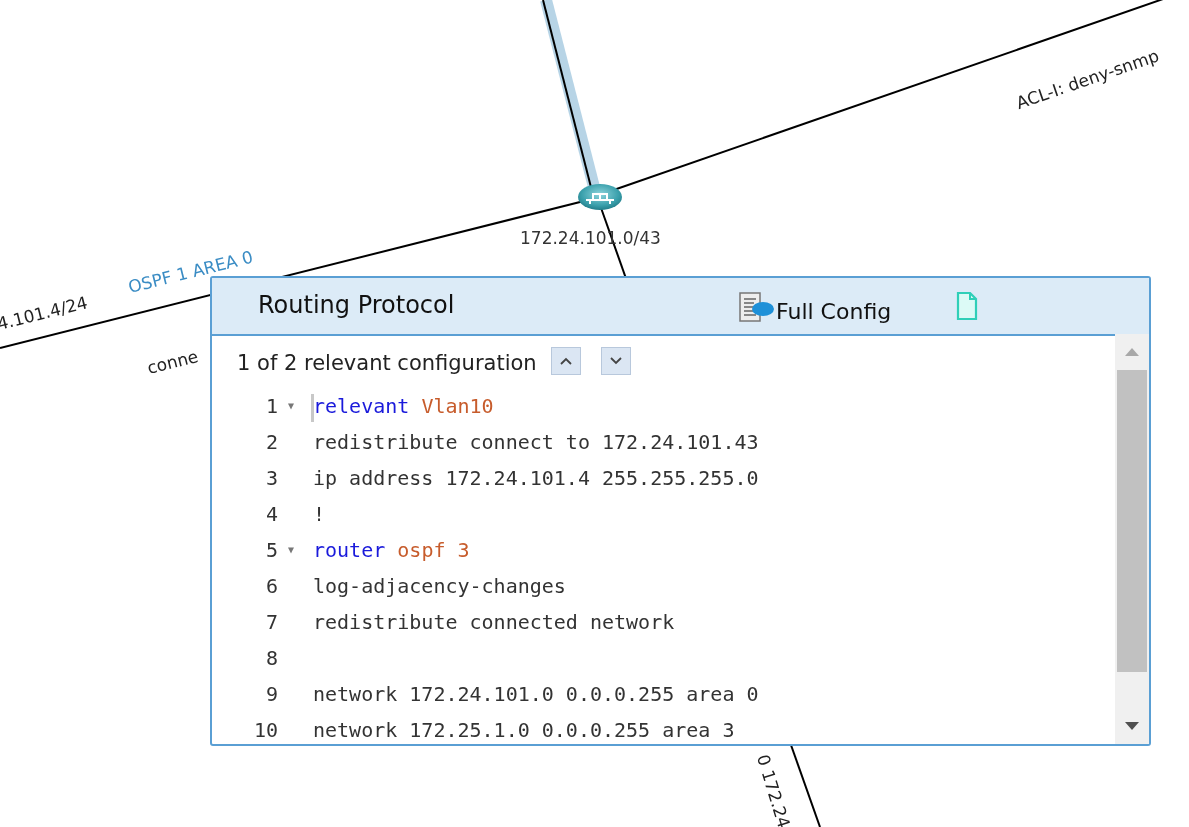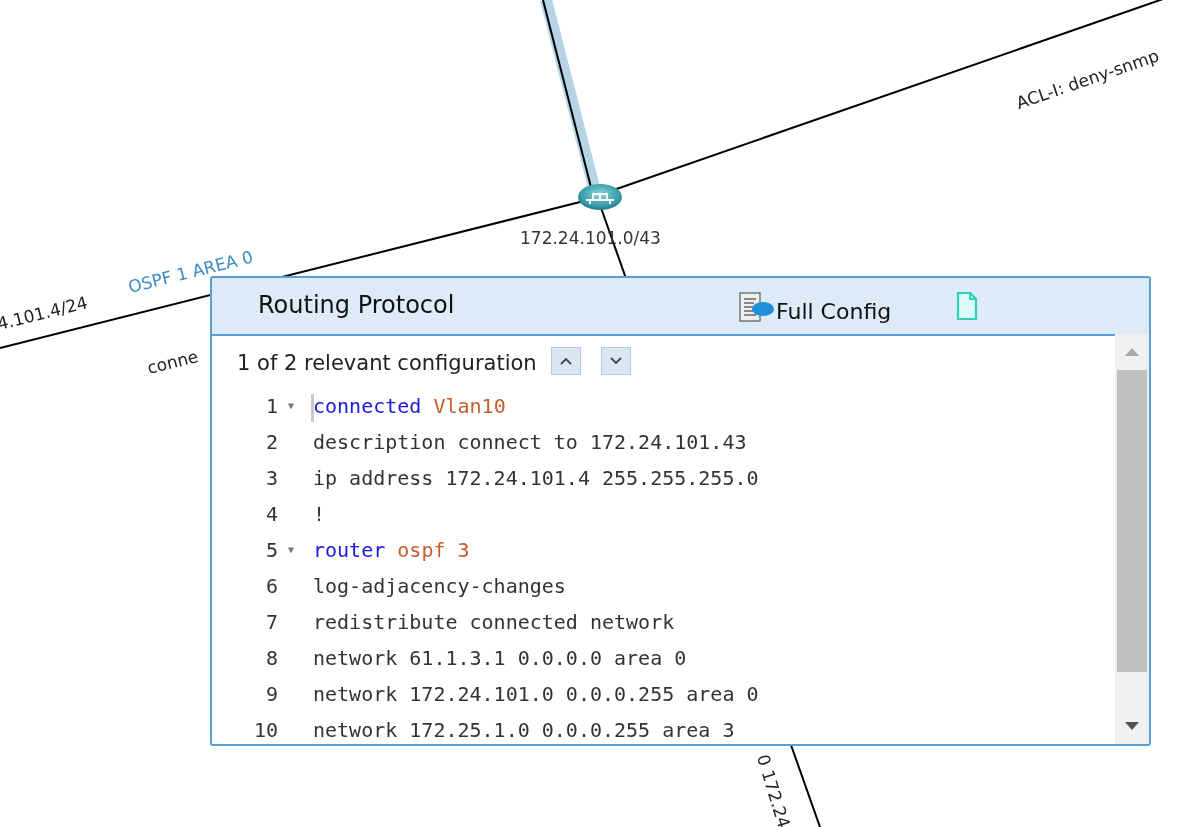--- a/index.html
+++ b/index.html
@@ -127,25 +127,25 @@
           <path d="M2 2 L7 7 L12 2" stroke="#444" stroke-width="1.8" fill="none"></path>
         </svg>
     </div>
   </div>
 
   <div id="code">
     <div class="cursor"></div>
     <div class="code-line">
       <span class="ln" style="right:auto;left:54px;">1</span>
       <span class="fold">▼</span>
-      <span class="txt"><span class="kw">connected</span> <span class="arg">Vlan10</span></span>
+      <span class="txt"><span class="kw">relevant</span> <span class="arg">Vlan10</span></span>
     </div>
     <div class="code-line">
       <span class="ln" style="right:auto;left:54px;">2</span>
-      <span class="txt">description connect to 172.24.101.43</span>
+      <span class="txt">redistribute connect to 172.24.101.43</span>
     </div>
     <div class="code-line">
       <span class="ln" style="right:auto;left:54px;">3</span>
       <span class="txt">ip address 172.24.101.4 255.255.255.0</span>
     </div>
     <div class="code-line">
       <span class="ln" style="right:auto;left:54px;">4</span>
       <span class="txt">!</span>
     </div>
     <div class="code-line">
@@ -156,21 +156,20 @@
     <div class="code-line">
       <span class="ln" style="right:auto;left:54px;">6</span>
       <span class="txt">log-adjacency-changes</span>
     </div>
     <div class="code-line">
       <span class="ln" style="right:auto;left:54px;">7</span>
       <span class="txt">redistribute connected network</span>
     </div>
     <div class="code-line">
       <span class="ln" style="right:auto;left:54px;">8</span>
-      <span class="txt">network 61.1.3.1 0.0.0.0 area 0</span>
     </div>
     <div class="code-line">
       <span class="ln" style="right:auto;left:54px;">9</span>
       <span class="txt">network 172.24.101.0 0.0.0.255 area 0</span>
     </div>
     <div class="code-line">
       <span class="ln" style="right:auto;left:42px;">10</span>
       <span class="txt">network 172.25.1.0 0.0.0.255 area 3</span>
     </div>
   </div>

